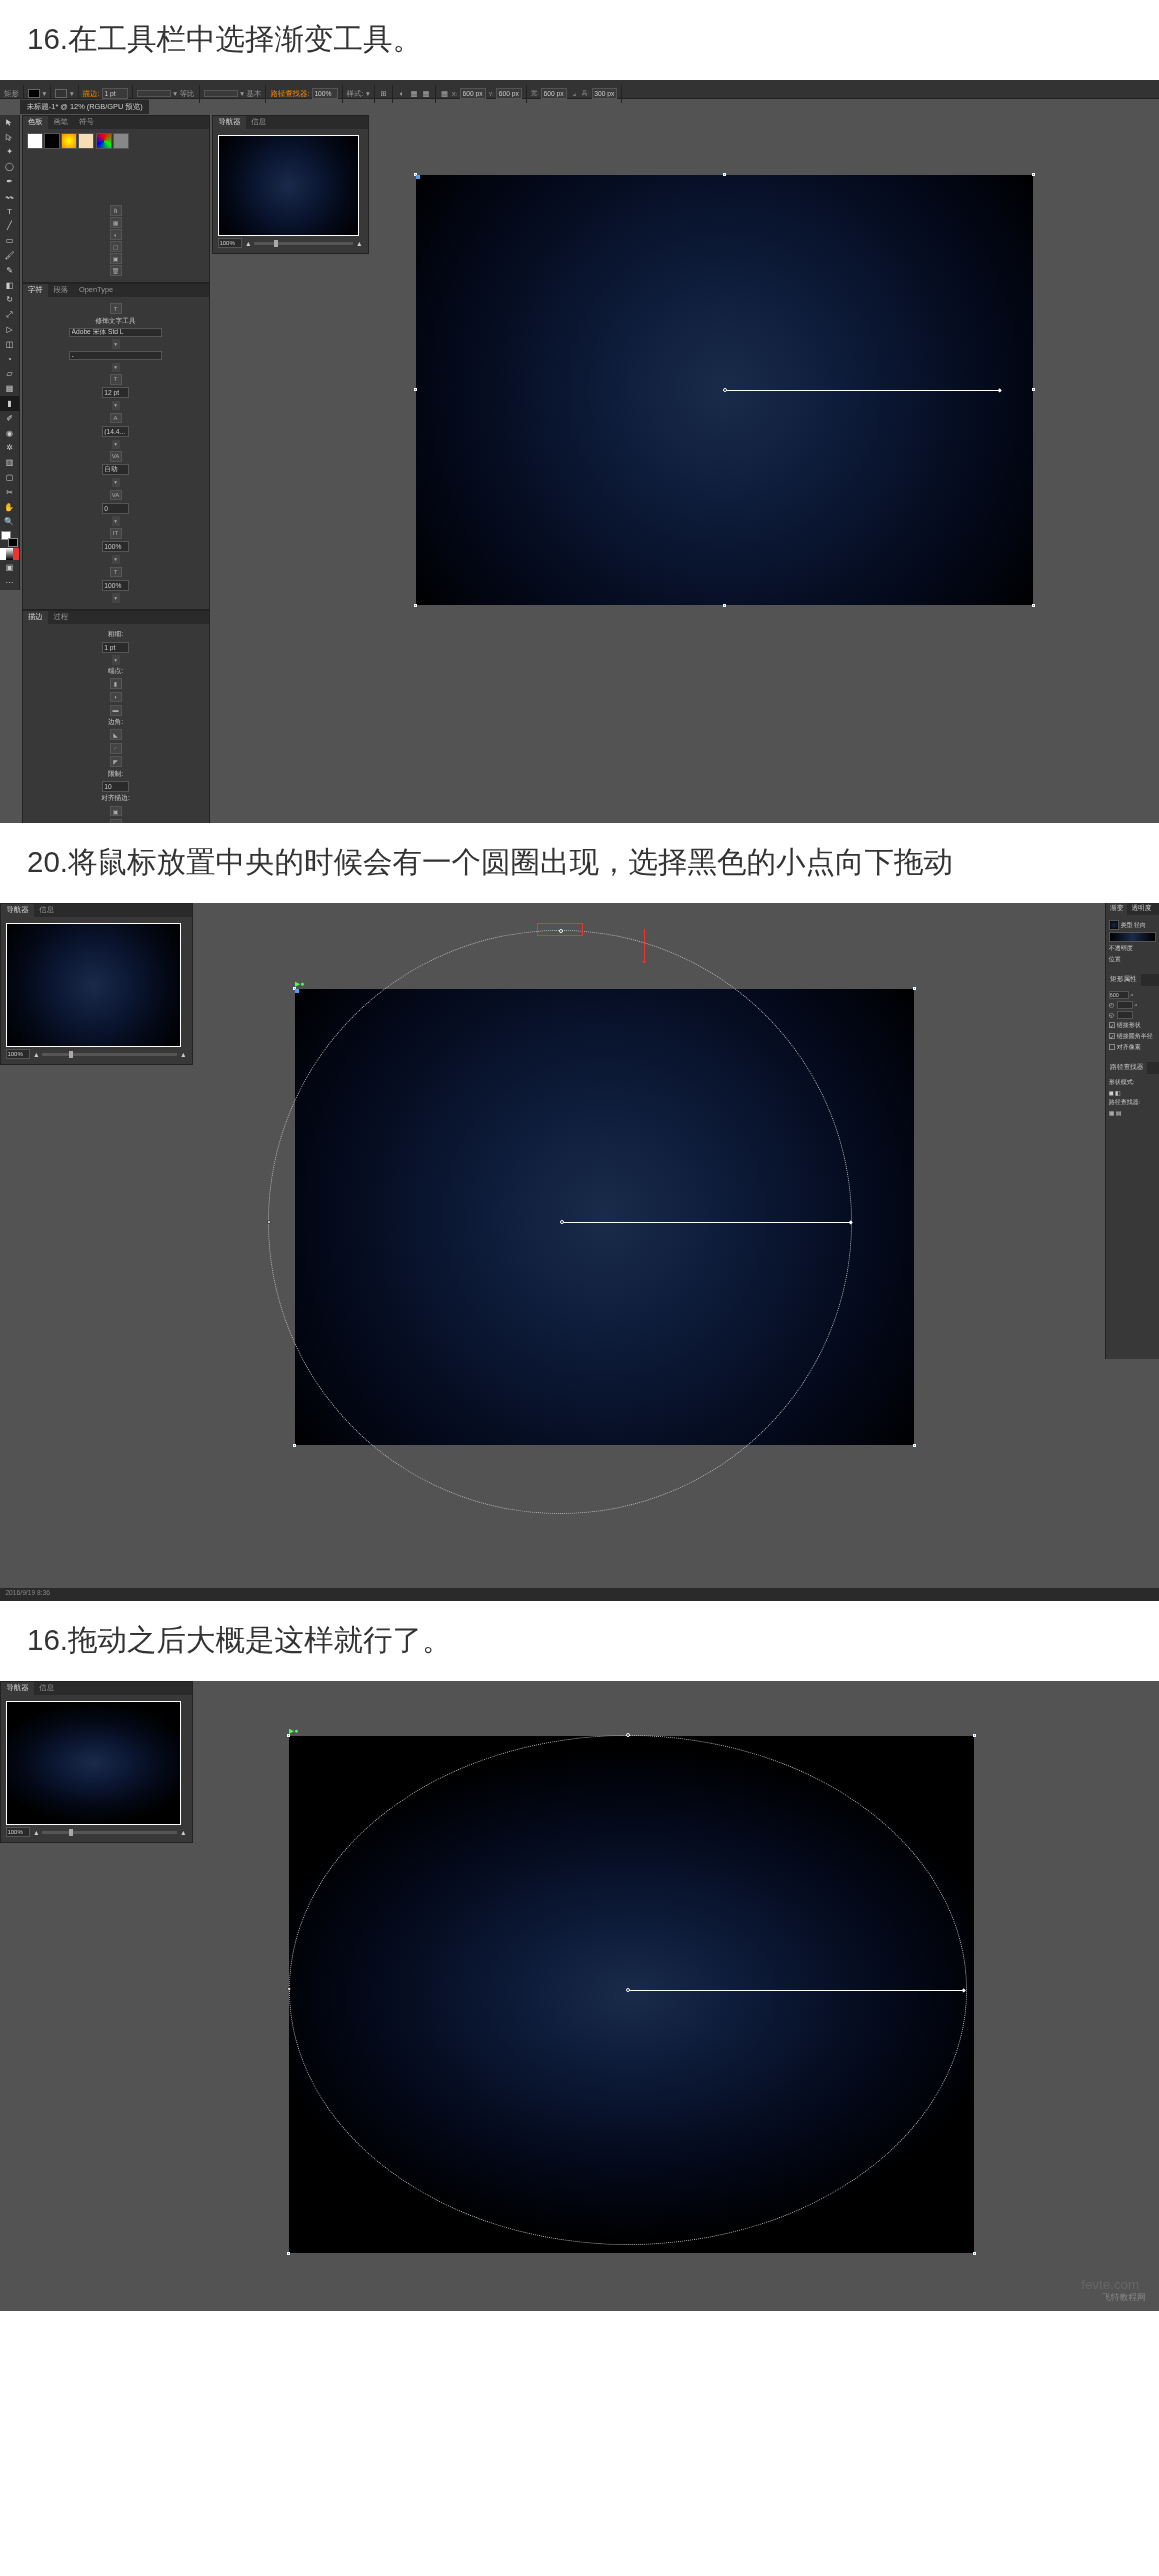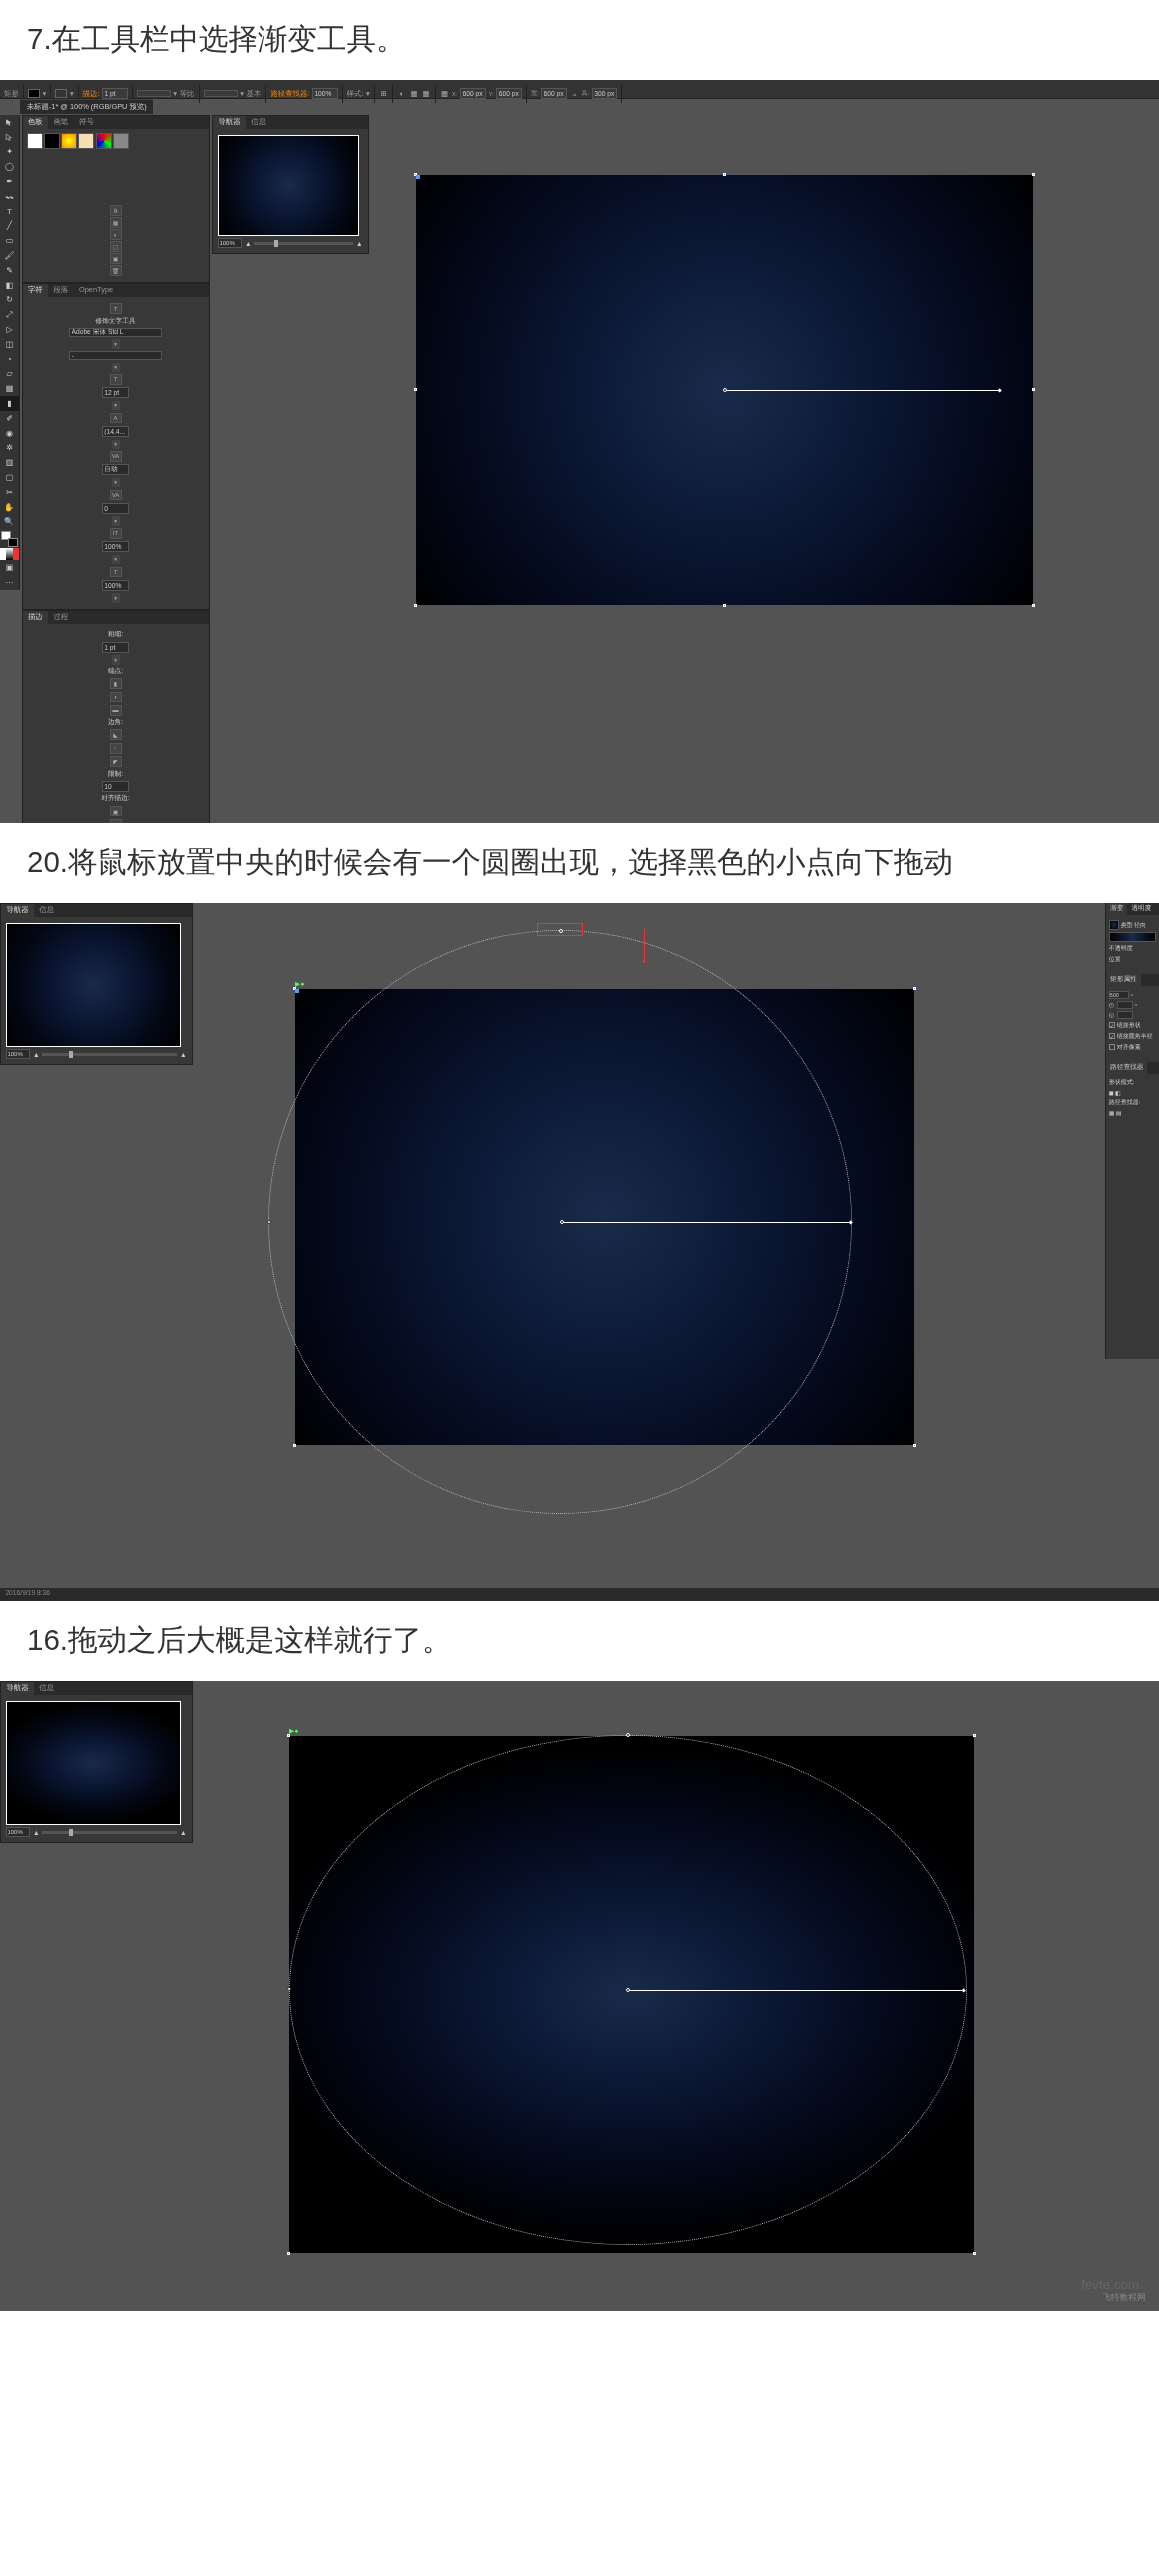--- a/index.html
+++ b/index.html
@@ -87,21 +87,21 @@
 .right-panels .chk.on::after { content: '✓'; color: #ccc; font-size: 5.4px; line-height: 5.4px; }
 
 .status-bar { position: absolute; bottom: 0; left: 0; right: 0; height: 13.4px; background: #2a2a2a; color: #888; font-size: 6.7px; padding: 1.3px 5.4px; }
 
 .watermark { position: absolute; right: 13.4px; bottom: 6.7px; font-size: 13.4px; color: #666; font-family: Arial; }
 .watermark .sub { font-size: 8.7px; color: #888; margin-left: 21px; }
 </style>
 </head>
 <body>
 
-<div class="step-title">7.在工具栏中选择渐变工具。</div>
+<div class="step-title">16.在工具栏中选择渐变工具。</div>
 <div class="screenshot ss1">
 
   <div class="top-bar">
     <div class="seg">
         <span>矩形</span>
       </div>
     <div class="seg">
         <span class="swatch"></span>
         <span class="dd">▾</span>
       </div>
@@ -148,21 +148,21 @@
       </div>
     <div class="seg">
         <span style="font-size:6px">宽:</span>
         <input type="text" value="600 px" style="">
         <span class="ico">⟓</span>
         <span style="font-size:6px">高:</span>
         <input type="text" value="300 px" style="">
       </div>
   </div>
 
-  <div class="doc-tab">未标题-1* @ 100% (RGB/GPU 预览)</div>
+  <div class="doc-tab">未标题-1* @ 12% (RGB/GPU 预览)</div>
 
   <div class="toolbar">
     <div class="tool">
         <svg viewBox="0 0 16 16">
           <path d="M2 2 L2 12 L5 9 L7 13 L9 12 L7 8 L11 8 Z"></path>
         </svg>
       </div>
     <div class="tool">
         <svg viewBox="0 0 16 16">
           <path fill="none" stroke="#ccc" d="M2 2 L2 12 L5 9 L7 13 L9 12 L7 8 L11 8 Z"></path>

